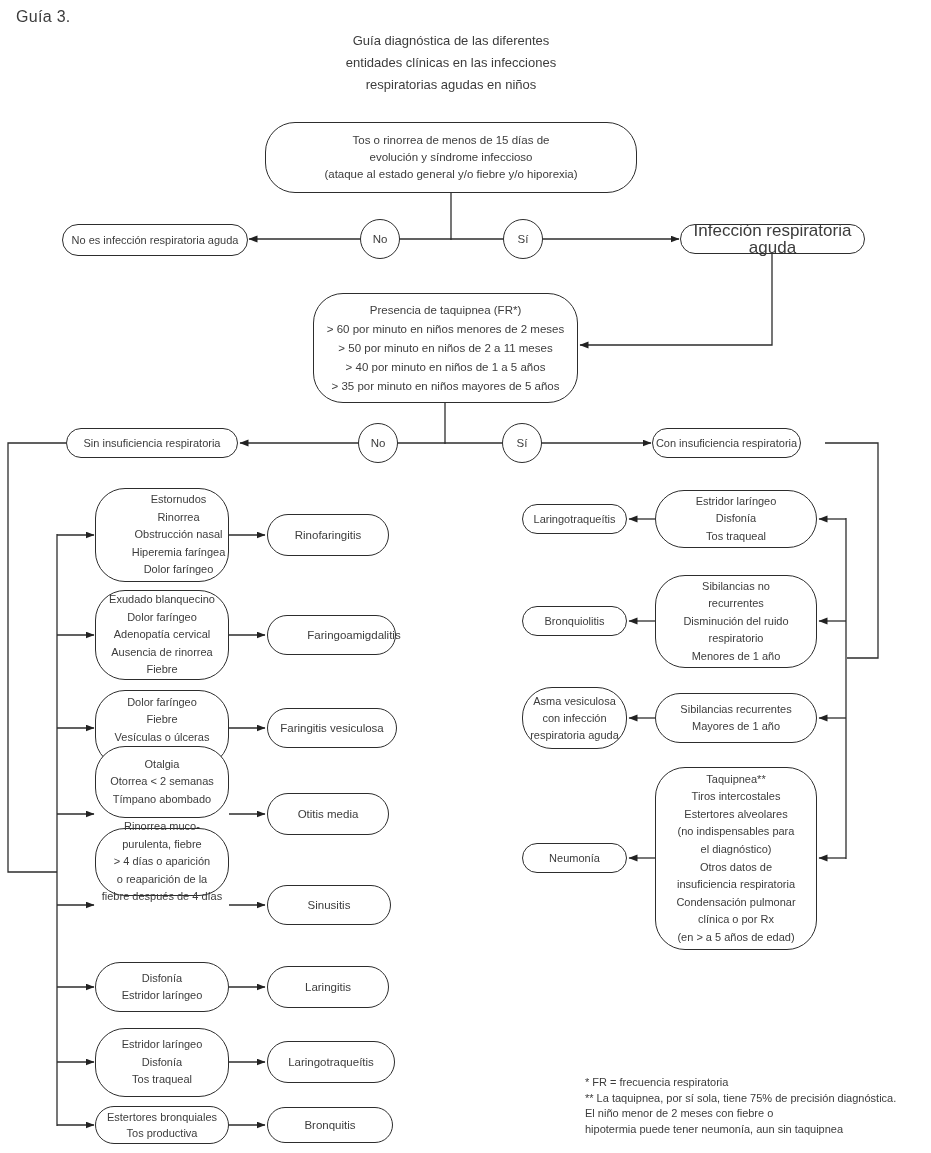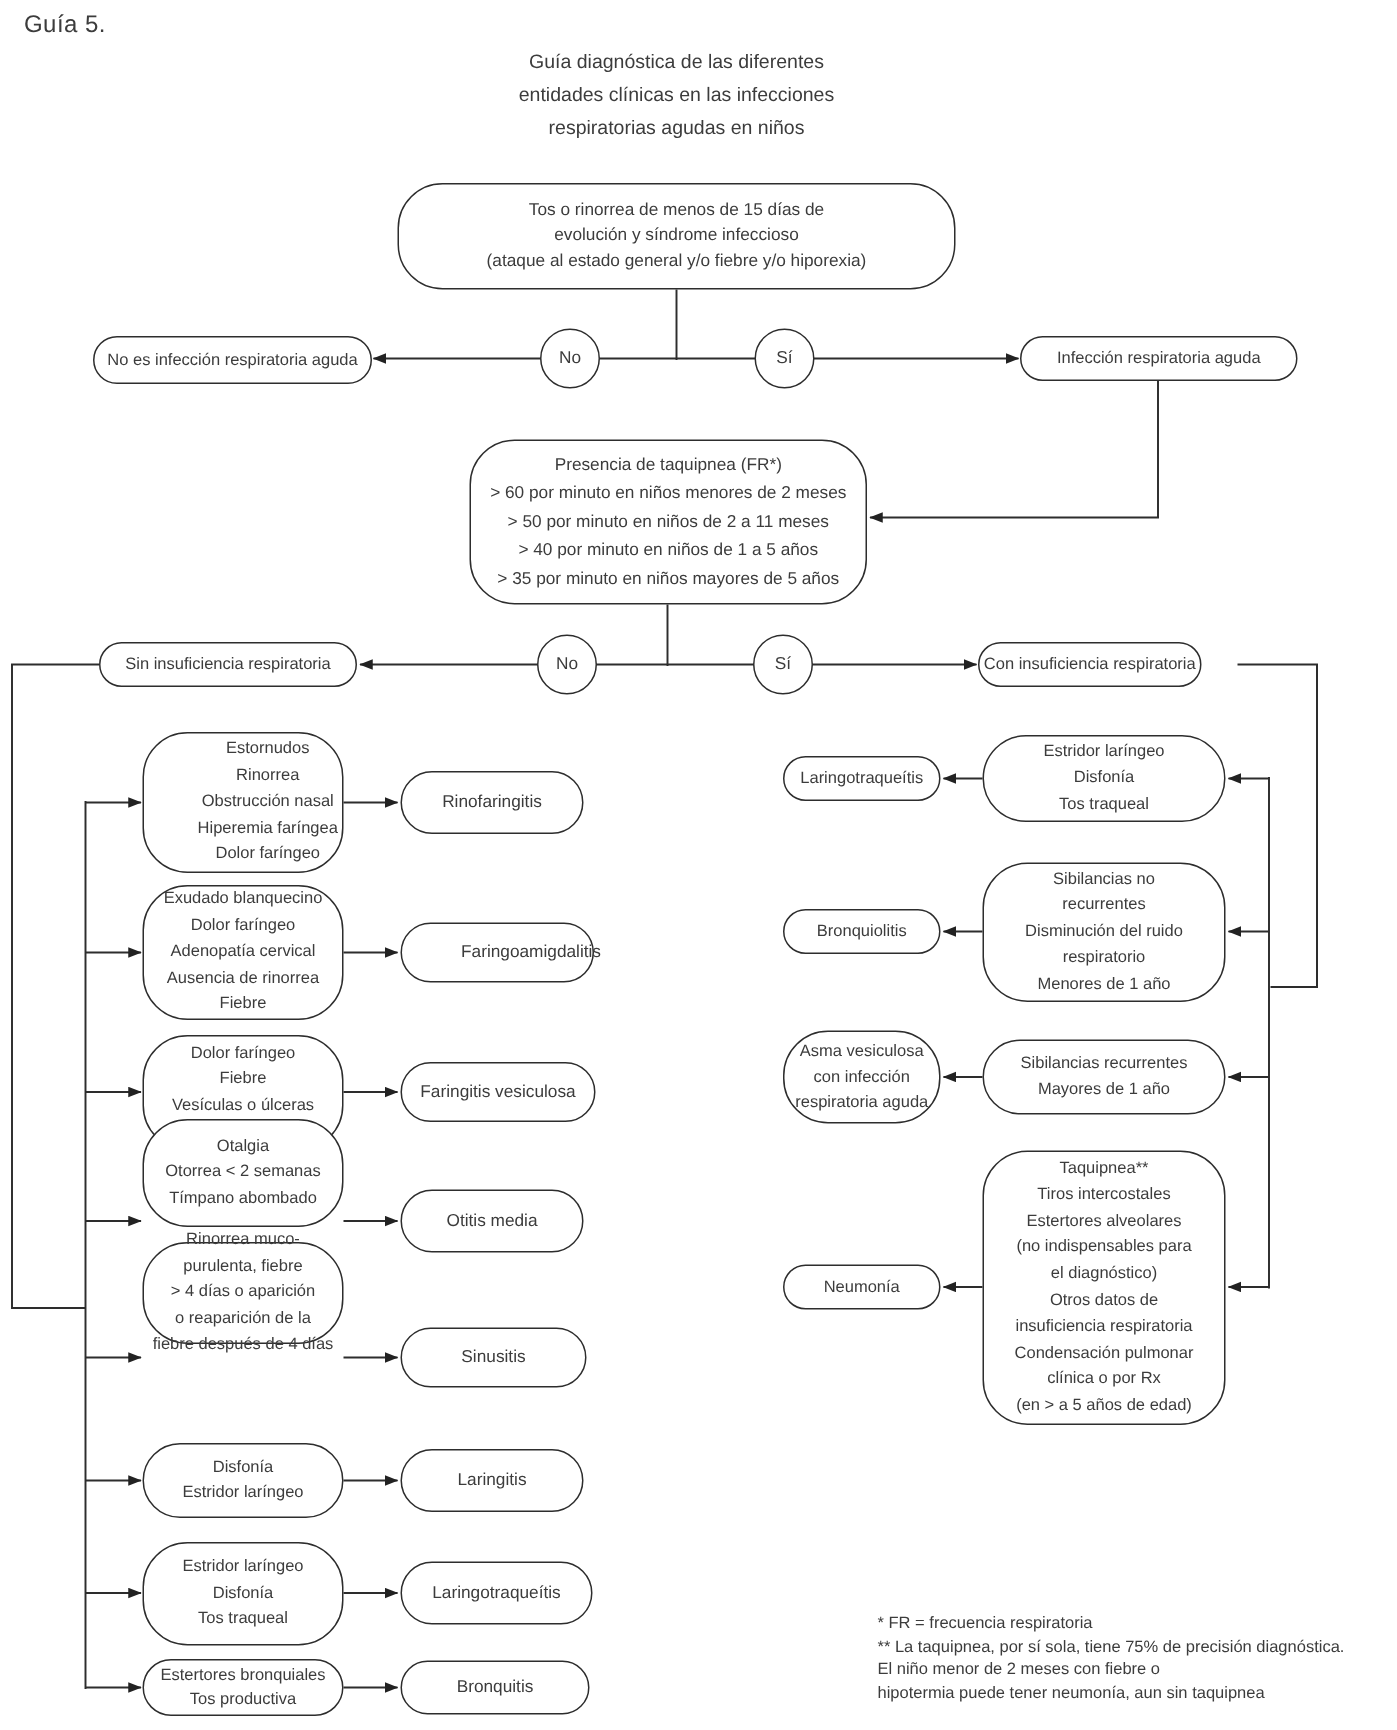--- a/index.html
+++ b/index.html
@@ -14,21 +14,21 @@
   .circ{position:absolute;width:40px;height:40px;border:1.3px solid #2d2d2d;border-radius:50%;
         background:#fff;box-sizing:border-box;display:flex;align-items:center;justify-content:center;
         font-size:11.5px;color:#3c3c3c;z-index:3;}
   .wires{position:absolute;left:0;top:0;z-index:1;}
   .box{z-index:2;border-radius:30px;}
   .foot{position:absolute;left:585px;top:1075px;width:346px;font-size:11px;line-height:15.5px;
         white-space:pre-line;z-index:2;}
   
   #s-start{left:265px;top:122px;width:372px;height:71px;}
   #b-notira{left:62px;top:224px;width:186px;height:32px;font-size:11px;}
-  #b-ira{left:680px;top:224px;width:185px;height:30px;font-size:11px;}
+  #b-ira{left:680px;top:224px;width:185px;height:30px;font-size:17px;}
   #b-taq{left:313px;top:293px;width:265px;height:110px;line-height:19px;}
   #b-sin{left:66px;top:428px;width:172px;height:30px;font-size:11px;}
   #b-con{left:652px;top:428px;width:149px;height:30px;font-size:11px;}
   #c-no1{left:360px;top:219px;}
   #c-si1{left:503px;top:219px;}
   #c-no2{left:358px;top:423px;}
   #c-si2{left:502px;top:423px;}
   
   .lsym{left:95px;width:134px;font-size:11px;line-height:17.5px;}
   #ls1{top:488px;height:94px;padding-left:33px;} #ls2{top:590px;height:90px;}
@@ -98,21 +98,21 @@
       <line x1="846" y1="718" x2="819" y2="718" marker-end="url(#ah)"></line>
       <line x1="846" y1="858" x2="819" y2="858" marker-end="url(#ah)"></line>
 
       <line x1="655" y1="519" x2="629" y2="519" marker-end="url(#ah)"></line>
       <line x1="655" y1="621" x2="629" y2="621" marker-end="url(#ah)"></line>
       <line x1="655" y1="718" x2="629" y2="718" marker-end="url(#ah)"></line>
       <line x1="655" y1="858" x2="629" y2="858" marker-end="url(#ah)"></line>
     </g>
   </svg>
 
-  <div class="guia">Guía 5.</div>
+  <div class="guia">Guía 3.</div>
   <div class="main-title">Guía diagnóstica de las diferentes
 entidades clínicas en las infecciones
 respiratorias agudas en niños</div>
 
   <div class="box" id="s-start">Tos o rinorrea de menos de 15 días de
 evolución y síndrome infeccioso
 (ataque al estado general y/o fiebre y/o hiporexia)</div>
 
   <div class="circ" id="c-no1">No</div>
   <div class="circ" id="c-si1">Sí</div>

